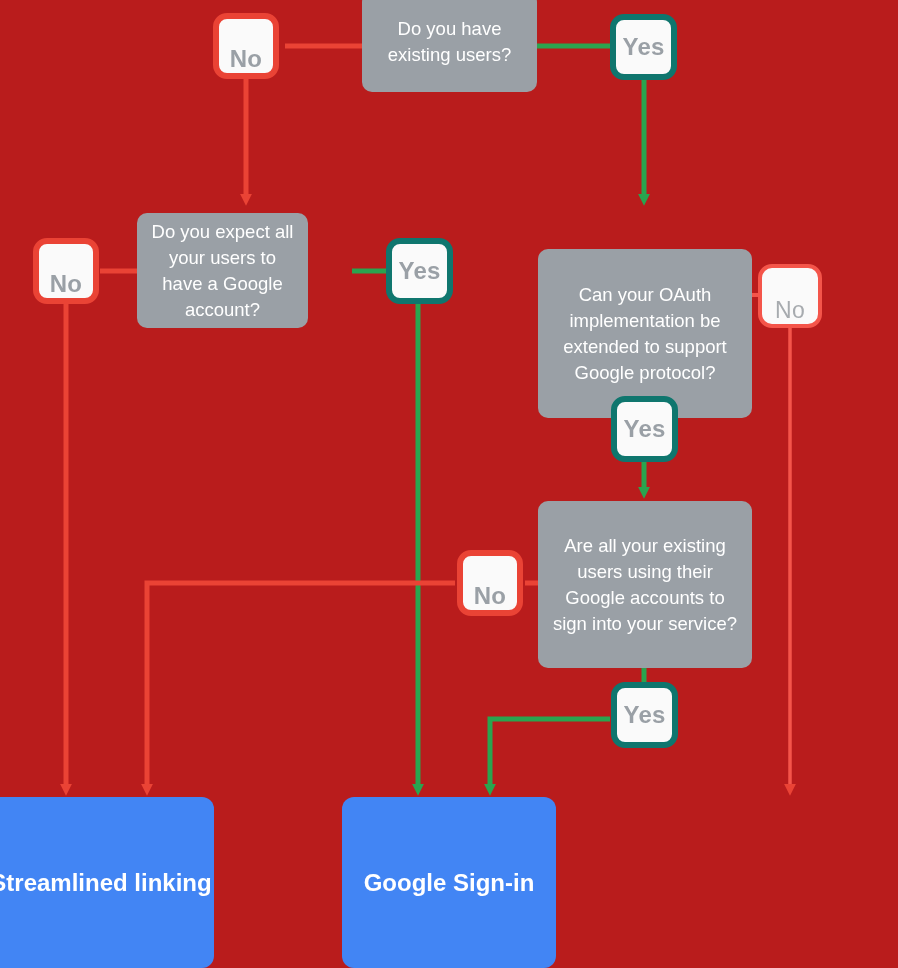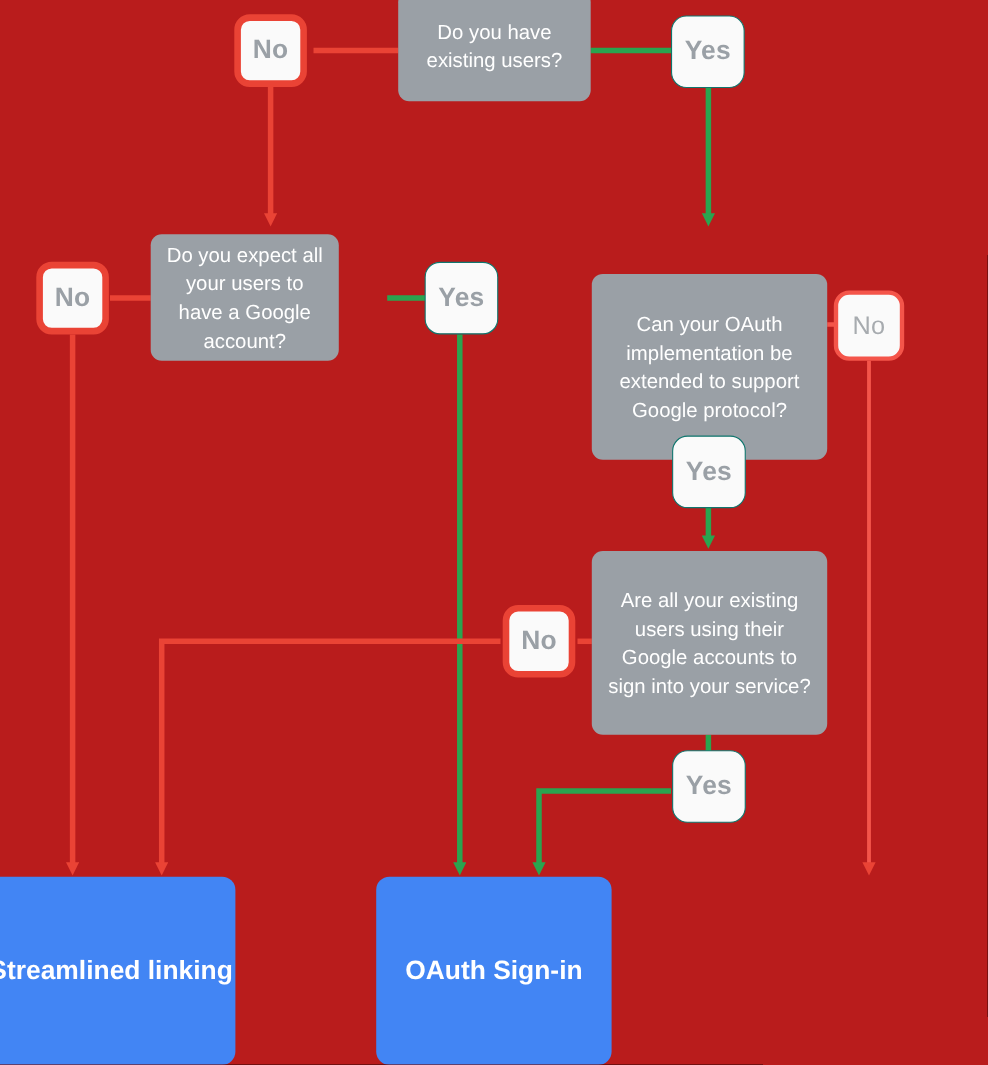--- a/index.html
+++ b/index.html
@@ -10,22 +10,22 @@
   
   .qbox{position:absolute;background:#9aa0a6;border-radius:10px;
         display:flex;align-items:center;justify-content:center;text-align:center;
         color:#ffffff;font-size:18.5px;line-height:26px;font-weight:400;
         padding:6px 10px;box-sizing:border-box;}
 
   
   .pill{position:absolute;background:#fafafa;border-radius:14px;
         display:flex;align-items:center;justify-content:center;
         color:#9aa0a6;box-sizing:border-box;}
-  .pill.no{border:6px solid #ea4335;}
-  .pill.yes{border:1px solid #0f766e;}
+  .pill.no{border:6px solid #ea4335;align-items:flex-end;}
+  .pill.yes{border:6px solid #0f766e;}
   .pill.thin{border:4px solid #f4554a;color:#a7abaf;font-weight:400;}
   .pill .lbl{font-size:24px;font-weight:700;letter-spacing:.2px;}
   .pill.thin .lbl{font-size:23px;font-weight:400;}
 
   
   .rbox{position:absolute;border-radius:12px;
         display:flex;align-items:center;justify-content:center;text-align:center;
         color:#ffffff;font-size:24px;line-height:33px;font-weight:700;
         box-sizing:border-box;}
   .rbox.dark{background:#4285f4;}
@@ -117,16 +117,16 @@
   <div class="pill no" style="left:457px;top:550px;width:66px;height:66px;">
     <span class="lbl">No</span>
   </div>
 
   <div class="pill yes" style="left:611px;top:682px;width:67px;height:66px;">
     <span class="lbl">Yes</span>
   </div>
 
   <div class="rbox dark" style="left:-12px;top:797px;width:226px;height:171px;">Streamlined linking</div>
 
-  <div class="rbox dark" style="left:342px;top:797px;width:214px;height:171px;">OAuth Sign-in</div>
+  <div class="rbox dark" style="left:342px;top:797px;width:214px;height:171px;">Google Sign-in</div>
 
 
 </div>
 
 </body></html>

